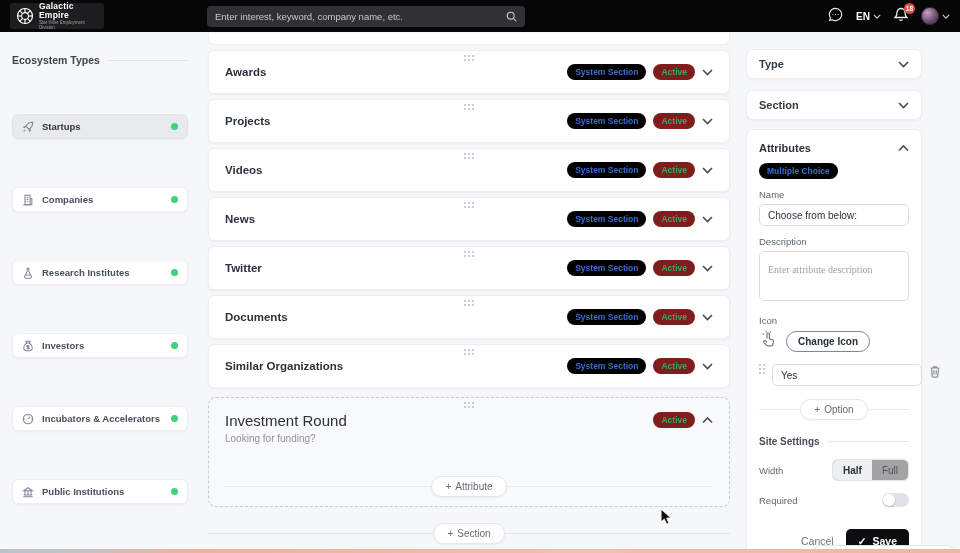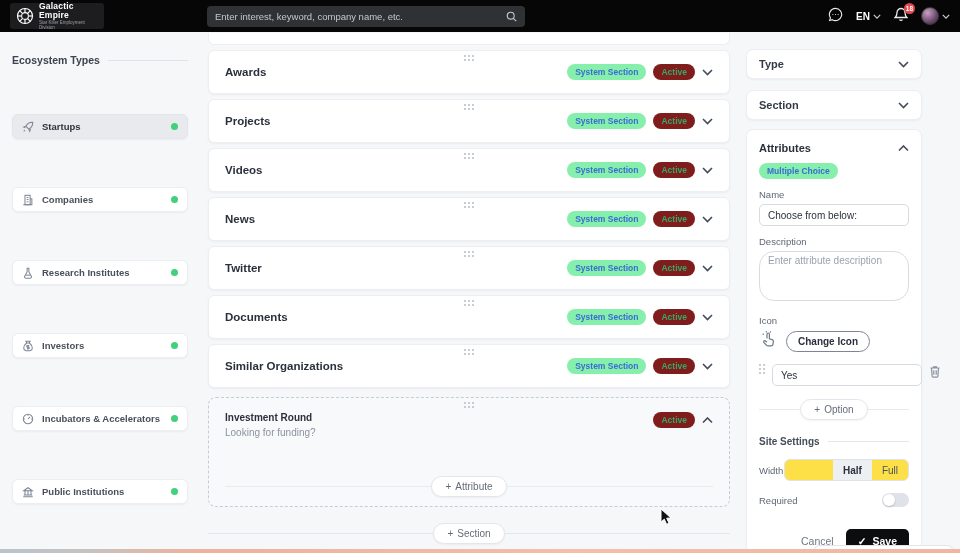--- a/index.html
+++ b/index.html
@@ -24,21 +24,21 @@
   .bell-wrap svg { width:14px; height:15px; stroke:#e8eaed; fill:none; stroke-width:1.3; }
   .badge { position:absolute; top:-4px; right:-7px; min-width:11px; height:11px; background:#e5484d; border-radius:6px; color:#fff; font-size:6.5px; font-weight:700; display:flex; align-items:center; justify-content:center; padding:0 2px; }
   .avatar-wrap { display:flex; align-items:center; gap:3px; }
   .avatar { width:18px; height:18px; border-radius:50%; background:radial-gradient(circle at 35% 30%, #c9a0c0, #6b4a6e 60%, #2b1e33); border:1px solid #3a3a3d; }
   .chev-w { width:8px; height:5px; stroke:#cfd2d6; fill:none; stroke-width:1.4; }
 
   
   .card { background:#fff; border:1px solid #eceef1; border-radius:6px; box-shadow:0 1px 2px rgba(25,35,55,.05);margin-top:48px; }
   .chev { width:11px; height:7px; stroke:#434b58; fill:none; stroke-width:1.6; }
   .pill { font-size:8.5px; font-weight:700; padding:3px 8px; border-radius:9px; white-space:nowrap; }
-  .pill-blue { background:#86efac; color:#3a6cd4; }
+  .pill-blue { background:#000000; color:#3a6cd4; }
   .pill-green { background:#7f1d1d; color:#37a766; }
 
   
   .sidebar { position:absolute; left:12px; top:32px; width:176px; }
   .side-head { display:flex; align-items:center; gap:8px; margin:22px 0 12px 0; }
   .side-head span { font-size:10.5px; font-weight:700; color:#3c4450; white-space:nowrap; }
   .side-head .rule { flex:1; height:1px; background:#dfe2e7; }
   .side-item { height:25px; margin-bottom:7px; display:flex; align-items:center; padding:0 9px; gap:8px; cursor:pointer; }
   .side-item.active { background:#e8eaee; border-color:#e2e5e9; }
   .side-item svg { width:12px; height:12px; stroke:#7d8695; fill:none; stroke-width:1.2; flex:0 0 auto; }
@@ -51,57 +51,57 @@
   .partial-card { height:12px; margin-top:1px; background:#fff; border:1px solid #eceef1; border-top:none; border-radius:0 0 6px 6px; }
   .sec-card { position:relative; height:44px; margin-top:5px; display:flex; align-items:center; padding:0 16px; }
   .sec-card:first-of-type { margin-top:5px; }
   .sec-title { flex:1; font-size:11.5px; font-weight:700; color:#2b313c; }
   .sec-right { display:flex; align-items:center; gap:7px; }
   .dots-h { position:absolute; top:4px; left:50%; transform:translateX(-50%); display:grid; grid-template-columns:repeat(3,2px); grid-auto-rows:2px; gap:2px; cursor:grab; }
   .dots-h i, .dots-v i { width:2px; height:2px; border-radius:50%; background:#b6bcc6; }
   .dashed-card { position:relative; margin-top:9px; height:110px; border:1.5px dashed #c6ccd5; border-radius:8px; padding:14px 16px 0 16px; background:rgba(255,255,255,.25); }
   .dashed-head { display:flex; align-items:flex-start; }
   .dashed-titles { flex:1; }
-  .dashed-title { font-size:10px; font-weight:700; color:#2b313c; }
+  .dashed-title { font-size:15px; font-weight:400; color:#2b313c; }
   .dashed-sub { font-size:10px; color:#8b93a1; margin-top:4px; }
   .attr-divider { position:absolute; left:16px; right:16px; top:88px; height:1px; background:#e7eaee; }
   .pill-btn { position:relative; z-index:1; background:#fff; border:1px solid #e3e6ea; border-radius:13px; padding:4px 13px; font-size:10px; color:#646c79; display:inline-flex; align-items:center; gap:4px; cursor:pointer; box-shadow:0 1px 2px rgba(25,35,55,.05); }
   .attr-btn-wrap { position:absolute; left:0; right:0; top:78px; display:flex; justify-content:center; }
   .addsec-row { position:relative; margin-top:15px; height:22px; display:flex; align-items:center; justify-content:center; }
   .addsec-row .rule { position:absolute; left:0; right:0; top:50%; height:1px; background:#e3e6ea; }
 
   
   .panel { position:absolute; left:746px; top:32px; width:176px; }
   .panel-collapsed { height:30px; margin-top:0; display:flex; align-items:center; padding:0 12px; border-radius:7px; }
   .panel-collapsed + .panel-collapsed { margin-top:11px; }
   .panel-collapsed .plabel { flex:1; font-size:11px; font-weight:700; color:#333a46; }
   #type-card { margin-top:17px; }
   .attr-card { margin-top:9px; border-radius:7px; padding:12px 12px 12px 12px; }
   .attr-head { display:flex; align-items:center; }
   .attr-head span { flex:1; font-size:11px; font-weight:700; color:#2b313c; }
   .attr-card .pill-blue { display:inline-block; margin-top:9px; }
   .flabel { font-size:9.5px; color:#5e6774; margin:10px 0 4px 0; }
   .tinput { width:100%; height:22px; border:1px solid #d7dce3; border-radius:5px; padding:0 8px; font-size:10px; color:#2b313c; font-family:"Liberation Sans",sans-serif; outline:none; background:#fff; }
-  .tarea { width:100%; height:50px; border:1px solid #d7dce3; border-radius:15px; padding:3px 8px; font-size:10px; color:#2b313c; font-family:Liberation Sans, sans-serif; outline:none; resize:none; }
+  .tarea { width:100%; height:50px; border:1px solid #d7dce3; border-radius:5px; padding:12px 8px; font-size:10px; color:#2b313c; font-family:Liberation Serif, serif; outline:none; resize:none; }
   .tarea::placeholder { color:#9aa3b1; }
   .icon-row { display:flex; align-items:center; gap:9px; margin-top:2px; }
   .hand-icon svg { width:18px; height:18px; stroke:#6f7886; fill:none; stroke-width:1.2; }
   .chg-btn { border:1px solid #7d8694; border-radius:13px; background:#fff; padding:4px 11px; font-size:10px; font-weight:600; color:#2b313c; cursor:pointer; font-family:"Liberation Sans",sans-serif; }
   .opt-row { display:flex; gap:7px; margin-top:12px; }
   .dots-v { display:grid; grid-template-columns:repeat(2,2px); grid-auto-rows:2px; gap:2px; cursor:grab; }
   .opt-row .tinput { flex:1; width:auto; }
   .trash svg { width:12px; height:13px; stroke:#8a92a0; fill:none; stroke-width:1.2; }
   .addopt-row { position:relative; margin-top:12px; height:22px; display:flex; align-items:center; justify-content:center; }
   .addopt-row .rule { position:absolute; left:0; right:0; top:50%; height:1px; background:#e7eaee; }
   .site-head { display:flex; align-items:center; gap:8px; margin-top:16px; }
   .site-head span { font-size:10px; font-weight:700; color:#454d59; white-space:nowrap; }
   .site-head .rule { flex:1; height:1px; background:#e3e6ea; }
   .wrow { display:flex; align-items:center; margin-top:12px; }
   .wrow .flabel { margin:0; flex:1; }
-  .seg { display:flex; height:22px; border:1px solid #dfe3e9; border-radius:6px; overflow:hidden; background:#fde047;padding-left:48px; }
+  .seg { display:flex; height:22px; border:1px solid #dfe3e9; border-radius:6px; overflow:hidden; background:#a3a3a3; }
   .seg div { padding:0 10px; display:flex; align-items:center; font-size:10px; color:#4b5360; cursor:pointer; }
   .seg .sel { background:#edf0f3; font-weight:700; color:#2b313c; }
   .toggle { width:27px; height:14px; border-radius:8px; background:#dfe3e9; position:relative; cursor:pointer; }
   .toggle i { position:absolute; left:1px; top:1px; width:12px; height:12px; background:#fff; border-radius:50%; box-shadow:0 1px 2px rgba(0,0,0,.2); }
   .btn-row { display:flex; align-items:center; justify-content:flex-end; gap:12px; margin-top:22px; }
   .cancel { font-size:10.5px; color:#6e7683; cursor:pointer; }
   .save { background:#0c0d0f; color:#fff; border:none; border-radius:5px; padding:6px 12px; font-size:10.5px; font-weight:600; display:inline-flex; align-items:center; gap:6px; cursor:pointer; font-family:"Liberation Sans",sans-serif; }
 
   
   .peek-box { position:absolute; left:813px; top:545px; width:141px; height:10px; background:#fff; border:1px solid #e3e6ea; border-bottom:none; border-radius:7px 7px 0 0; }

